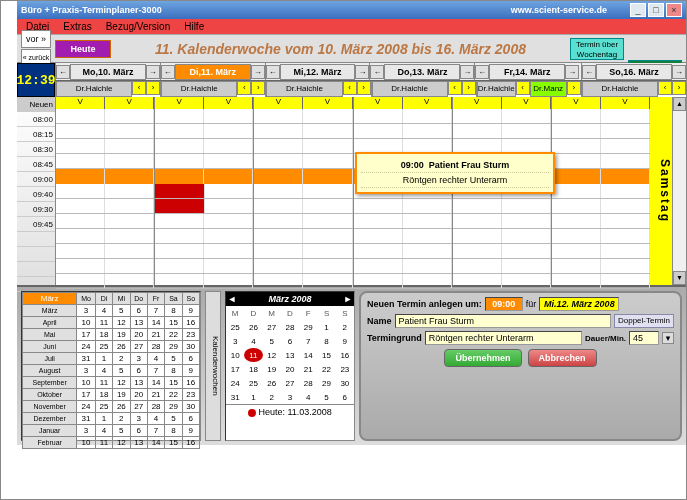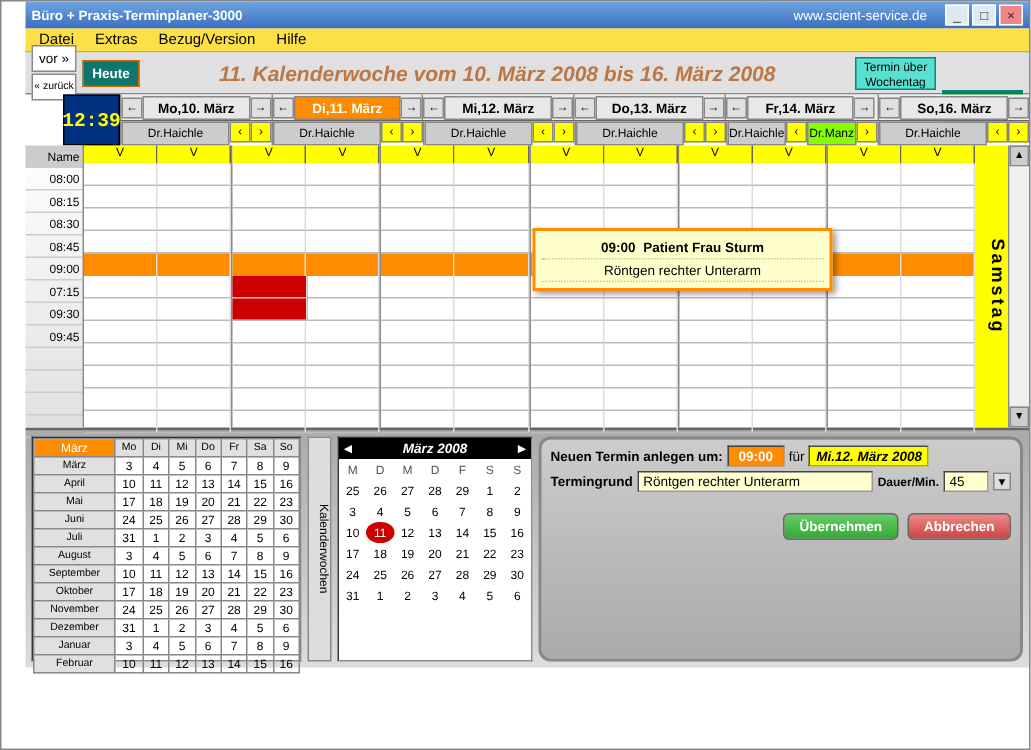--- a/index.html
+++ b/index.html
@@ -1,33 +1,33 @@
 <!DOCTYPE html>
 <html><head>
 <meta charset="utf-8">
 <style>
 * { box-sizing: border-box; margin: 0; padding: 0; font-family: Verdana, Arial, sans-serif; font-size: 9px; }
 body { background: #d0d0d0; width: 687px; height: 500px; overflow: hidden; }
 .window { background: #fff; border: 1px solid #888; width: 687px; height: 500px; position: relative; padding-left: 16px; }
 .titlebar { height: 18px; background: linear-gradient(#6fa4e0, #3a6fc0); color: #fff; display: flex; align-items: center; padding: 0 4px; font-size: 10px; }
 .titlebar .t-main { flex: 1; font-weight: bold; }
-.titlebar .t-url { margin-right: 10px; font-weight: normal; }
+.titlebar .t-url { margin-right: 21px; font-weight: bold; }
 .winbtn { width: 16px; height: 14px; background: #e0e8f0; border: 1px solid #fff; margin-left: 2px; text-align: center; line-height: 12px; color: #333; font-size: 9px; cursor: pointer; }
 .winbtn.cl { background: #e88; }
-.menubar { height: 16px; background: #fde047; border-bottom: 1px solid #aaa; display: flex; gap: 2px; padding: 0 3px; align-items: center; }
+.menubar { height: 16px; background: #ef4444; border-bottom: 1px solid #aaa; display: flex; gap: 2px; padding: 0 3px; align-items: center; }
 .menubar span { padding: 1px 6px; font-size: 10px; cursor: default; }
 .top-strip { height: 28px; background: #e0e0e0; border-bottom: 1px solid #888; display: flex; align-items: center; padding: 0 4px; gap: 4px; }
 .navbtn { width: 30px; height: 18px; background: #fff; border: 1px solid #888; text-align: center; line-height: 16px; cursor: pointer; }
-.heute { width: 38px; height: 18px; background: #0f766e; color: #fff; border: 1px solid #c60; text-align: center; line-height: 16px; font-weight: bold; cursor: pointer; }
+.heute { width: 56px; height: 18px; background: #a21caf; color: #fff; border: 1px solid #c60; text-align: center; line-height: 16px; font-weight: bold; cursor: pointer; }
 .kw-title { flex: 1; text-align: center; font-style: italic; color: #b74; font-size: 14px; font-weight: bold; }
 .rightbtn { width: 54px; height: 22px; border: 1px solid #088; text-align: center; font-size: 8px; line-height: 10px; padding-top: 1px; cursor: pointer; }
 .rb1 { background: #59e0d0; }
 .rb2 { background: #15803d; color: #fff; margin-top: 44px; }
 .day-header { height: 18px; background: #eee; border-bottom: 1px solid #666; display: flex; }
-.time-head { width: 38px; height: 34px; background: #003080; color: #ff0; border: 1px solid #000; text-align: center; font-weight: bold; font-size: 13px; display: flex; align-items: center; justify-content: center; font-family: 'Courier New', monospace; margin-left: 25px; }
+.time-head { width: 38px; height: 34px; background: #003080; color: #ff0; border: 1px solid #000; text-align: center; font-weight: bold; font-size: 13px; display: flex; align-items: center; justify-content: center; font-family: 'Courier New', monospace; }
 .day-col { flex: 1; border-left: 1px solid #888; }
 .day-col-head { display: flex; height: 18px; align-items: center; }
 .arrow { width: 14px; height: 14px; background: #e0e0e0; border: 1px solid #888; text-align: center; line-height: 12px; cursor: pointer; font-size: 8px; }
 .day-lbl { flex: 1; background: #e8e8e8; text-align: center; font-weight: bold; border: 1px solid #888; height: 16px; line-height: 14px; }
 .day-lbl.today { background: #ff8c00; color: #fff; }
 .doc-row { display: flex; height: 16px; }
 .doc-cell { flex: 1; background: #ccc; border: 1px solid #888; text-align: center; font-size: 8px; line-height: 14px; }
 .doc-cell.lime { background: #8f0; }
 .vrow { display: flex; height: 12px; }
 .vrow .vc { flex: 1; background: #ff0; border-right: 1px solid #666; text-align: center; font-size: 8px; line-height: 10px; }
@@ -61,21 +61,21 @@
 .mini-cal td.today { background: #c00; color: #fff; border-radius: 50%; }
 .mini-cal .mc-foot { border-top: 1px solid #888; text-align: center; font-size: 8px; padding: 2px; }
 .mini-cal .mc-foot .reddot { display: inline-block; width: 8px; height: 8px; background: #c00; border-radius: 50%; vertical-align: middle; }
 .form-panel { flex: 1; background: linear-gradient(#ccc,#aaa); border: 2px solid #888; border-radius: 8px; padding: 4px 6px; }
 .form-row { display: flex; align-items: center; gap: 3px; margin-bottom: 3px; }
 .form-row label { font-weight: bold; font-size: 9px; }
 .form-row .fval { background: #ffffd0; border: 1px inset #999; padding: 1px 3px; flex: 1; font-size: 9px; height: 14px; }
 .form-row .fval.orange { background: #ff8c00; color: #fff; font-weight: bold; flex: 0 0 38px; text-align: center; }
 .form-row .fval.ylw { background: #ff0; font-weight: bold; flex: 0 0 80px; text-align: center; font-style: italic; }
 .btn-label { font-size: 8px; background: #e0e0f0; border: 1px solid #88a; padding: 0 3px; height: 14px; line-height: 12px; }
-.form-btns { display: flex; justify-content: flex-end; gap: 6px; margin-top: 14px; }
+.form-btns { display: flex; justify-content: center; gap: 6px; margin-top: 4px; }
 .fbtn { padding: 3px 10px; border: 1px solid #666; border-radius: 4px; font-size: 9px; font-weight: bold; cursor: pointer; background: linear-gradient(#f0f0f0,#ccc); }
 .fbtn.ok { background: linear-gradient(#6c6,#3a3); color: #fff; }
 .fbtn.cancel { background: linear-gradient(#e88,#c44); color: #fff; }
 .head-wrap { display: flex; }
 .scrollbar { width: 14px; background: #e0e0e0; border-left: 1px solid #888; display: flex; flex-direction: column; }
 .scrollbar .sb-btn { height: 14px; background: #ccc; border: 1px solid #888; text-align: center; font-size: 7px; line-height: 12px; cursor: pointer; }
 .scrollbar .sb-track { flex: 1; background: #f0f0f0; }
 </style>
 </head>
 <body>
@@ -198,27 +198,27 @@
       <div class="arrow" style="background:#ff0">‹</div>
       <div class="arrow" style="background:#ff0">›</div>
             </div>
           </div>
         </div>
     </div>
   </div>
 
   <div class="sched">
     <div class="time-col" id="time-col">
-      <div class="time-slot" style="background:#ccc">Name</div>
+      <div class="time-slot" style="background:#ccc">Neuen</div>
     <div class="time-slot">08:00</div>
         <div class="time-slot">08:15</div>
         <div class="time-slot">08:30</div>
         <div class="time-slot">08:45</div>
         <div class="time-slot">09:00</div>
-        <div class="time-slot">07:15</div>
+        <div class="time-slot">09:40</div>
         <div class="time-slot">09:30</div>
         <div class="time-slot">09:45</div>
         <div class="time-slot"></div>
         <div class="time-slot"></div>
         <div class="time-slot"></div>
         <div class="time-slot"></div>
       </div>
     <div class="grid-area" id="grid-area">
         <div class="grid-col">
           <div class="vrow">
@@ -761,27 +761,33 @@
               <td class="">31</td>
               <td class="">1</td>
               <td class="">2</td>
               <td class="">3</td>
               <td class="">4</td>
               <td class="">5</td>
               <td class="">6</td>
             </tr>
           </tbody>
         </table>
+      <div class="mc-foot"><span class="reddot"></span> <span>Heute: 11.03.2008</span></div>
     </div>
     <div class="form-panel">
       <div class="form-row">
         <label>Neuen Termin anlegen um:</label>
         <span class="fval orange">09:00</span>
         <span>für</span>
         <span class="fval ylw">Mi.12. März 2008</span>
+      </div>
+      <div class="form-row">
+        <label>Name</label>
+        <span class="fval">Patient Frau Sturm</span>
+        <span class="btn-label">Doppel-Termin</span>
       </div>
       <div class="form-row">
         <label>Termingrund</label>
         <span class="fval">Röntgen rechter Unterarm</span>
         <label style="font-size:8px">Dauer/Min.</label>
         <span class="fval" style="flex:0 0 30px">45</span>
         <span style="border:1px solid #888;background:#ddd;width:12px;text-align:center">▾</span>
       </div>
       <div class="form-btns">
         <div class="fbtn ok">Übernehmen</div>

